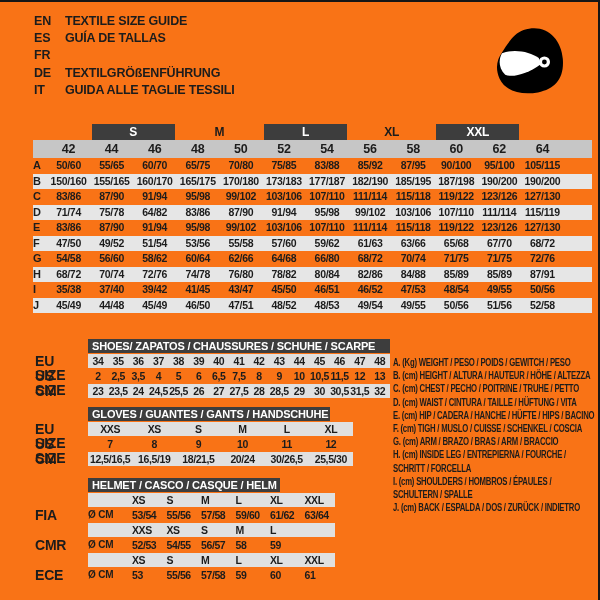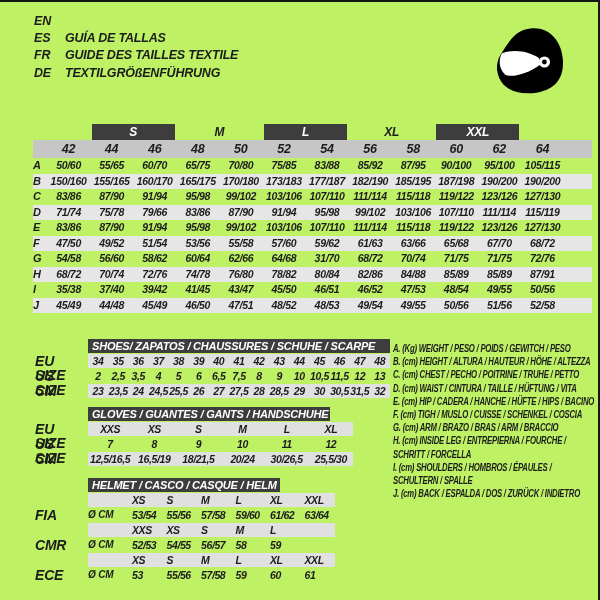--- a/index.html
+++ b/index.html
@@ -1,21 +1,20 @@
 <!DOCTYPE html>
 <html><head>
 <meta charset="utf-8">
 <style>
   html,body{margin:0;padding:0;background:#fff;}
   .page{
-    position:relative;width:600px;height:600px;background:#bef264;overflow:hidden;
+    position:relative;width:600px;height:600px;background:#f97316;overflow:hidden;
     border-top:2px solid #161616;border-right:2px solid #161616;box-sizing:border-box;
     font-family:"Liberation Sans",sans-serif;font-weight:bold;color:#1c1c1c;
     letter-spacing:-0.2px;
-    font-style:italic;
   }
   
   .lang-block{position:absolute;left:34px;top:11px;}
   .lang-row{display:flex;font-size:12.5px;line-height:17.2px;}
   .lang-code{width:31px;}
   
   .helmet-icon{position:absolute;left:490px;top:12px;width:80px;height:96px;}
   
   .textile{position:absolute;left:33px;top:120px;width:559px;}
   .trow{display:flex;width:559px;box-sizing:border-box;padding-right:28px;}
@@ -40,44 +39,48 @@
   .shoes .bt-values{width:302px;}
   .shoes .bt-cell{width:20.13px;}
   .gloves .bt-title{width:242px;}
   .gloves .bt-values{width:265px;}
   .gloves .bt-cell{width:44.16px;}
   .helm .bt-title{width:192px;}
   .helm .bt-values{width:247px;}
   .helm .bt-unit{width:40px;text-align:left;font-size:10px;}
   .helm .bt-cell{width:34.5px;text-align:left;padding-left:4px;box-sizing:border-box;}
   
-  .legend{position:absolute;left:393px;top:340px;width:205px;}
+  .legend{position:absolute;left:393px;top:354px;width:205px;}
   .legend-inner{width:266px;transform:scaleX(0.76);transform-origin:0 0;}
   .legend-item{font-size:10.2px;line-height:13.2px;letter-spacing:-0.3px;}
 </style>
 </head>
 <body>
 
 <div class="page">
 
   <div class="lang-block" id="lang-block">
       <div class="lang-row">
         <div class="lang-code">EN</div>
+        <div class="lang-title">TEXTILE SIZE GUIDE</div>
       </div>
       <div class="lang-row">
         <div class="lang-code">ES</div>
         <div class="lang-title">GUÍA DE TALLAS</div>
       </div>
       <div class="lang-row">
         <div class="lang-code">FR</div>
-        <div class="lang-title">GUIDE DES TAILLES TEXTILE</div>
       </div>
       <div class="lang-row">
         <div class="lang-code">DE</div>
         <div class="lang-title">TEXTILGRÖßENFÜHRUNG</div>
+      </div>
+      <div class="lang-row">
+        <div class="lang-code">IT</div>
+        <div class="lang-title">GUIDA ALLE TAGLIE TESSILI</div>
       </div>
     </div>
 
   <div class="helmet-icon">
     <svg viewBox="0 0 100 100" width="80" height="96">
       <path d="M42 10 C68 1 89 19 91 46 C93 70 82 84 60 88 C38 92 19 86 12 71 C6 58 9 46 15 38 C22 27 30 14 42 10 Z" fill="#000"></path>
       <path d="M15 39 C30 33 50 37 61 45 L63 53 C48 64 29 70 19 66 C10 57 11 46 15 39 Z" fill="#fff"></path>
       <circle cx="68" cy="50" r="7" fill="#fff"></circle>
       <circle cx="68" cy="50" r="3" fill="#000"></circle>
     </svg>
@@ -151,21 +154,21 @@
         <div class="tcell">111/114</div>
         <div class="tcell">115/118</div>
         <div class="tcell">119/122</div>
         <div class="tcell">123/126</div>
         <div class="tcell">127/130</div>
       </div>
       <div class="trow t-data alt">
         <div class="tlabel">D</div>
         <div class="tcell">71/74</div>
         <div class="tcell">75/78</div>
-        <div class="tcell">79/66</div>
+        <div class="tcell">64/82</div>
         <div class="tcell">83/86</div>
         <div class="tcell">87/90</div>
         <div class="tcell">91/94</div>
         <div class="tcell">95/98</div>
         <div class="tcell">99/102</div>
         <div class="tcell">103/106</div>
         <div class="tcell">107/110</div>
         <div class="tcell">111/114</div>
         <div class="tcell">115/119</div>
       </div>
@@ -200,21 +203,21 @@
         <div class="tcell">68/72</div>
       </div>
       <div class="trow t-data">
         <div class="tlabel">G</div>
         <div class="tcell">54/58</div>
         <div class="tcell">56/60</div>
         <div class="tcell">58/62</div>
         <div class="tcell">60/64</div>
         <div class="tcell">62/66</div>
         <div class="tcell">64/68</div>
-        <div class="tcell">31/70</div>
+        <div class="tcell">66/80</div>
         <div class="tcell">68/72</div>
         <div class="tcell">70/74</div>
         <div class="tcell">71/75</div>
         <div class="tcell">71/75</div>
         <div class="tcell">72/76</div>
       </div>
       <div class="trow t-data alt">
         <div class="tlabel">H</div>
         <div class="tcell">68/72</div>
         <div class="tcell">70/74</div>

